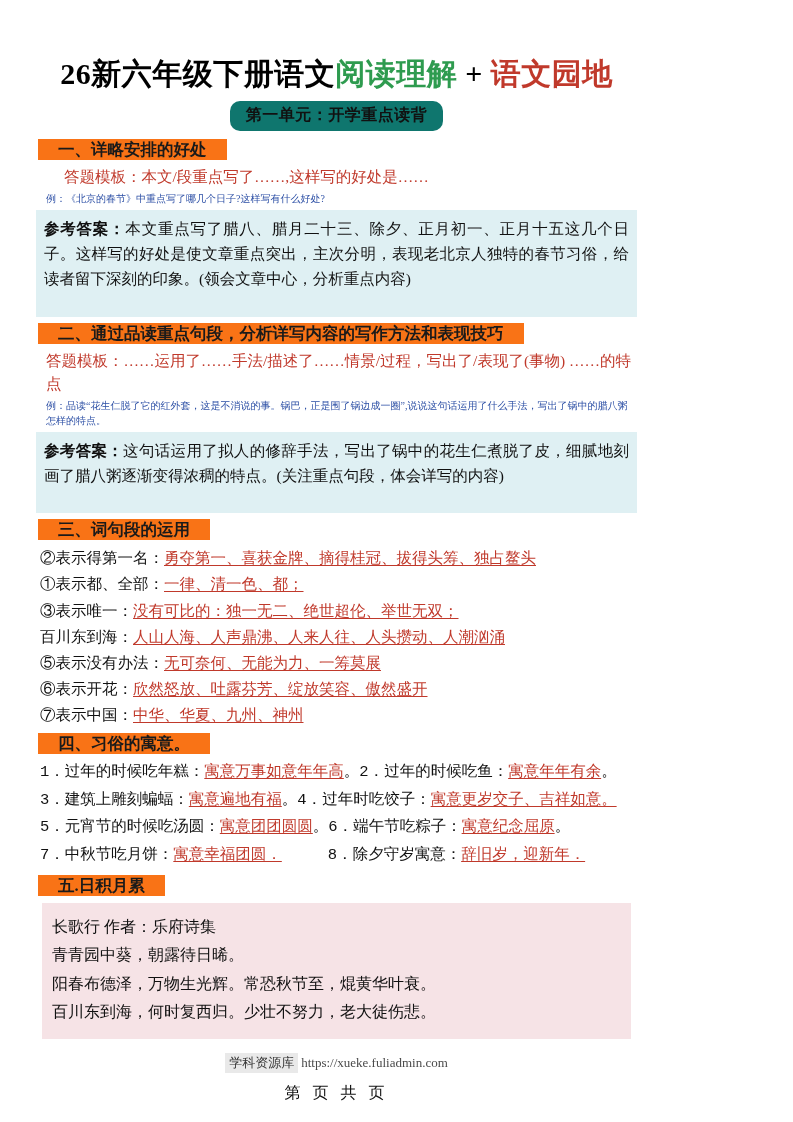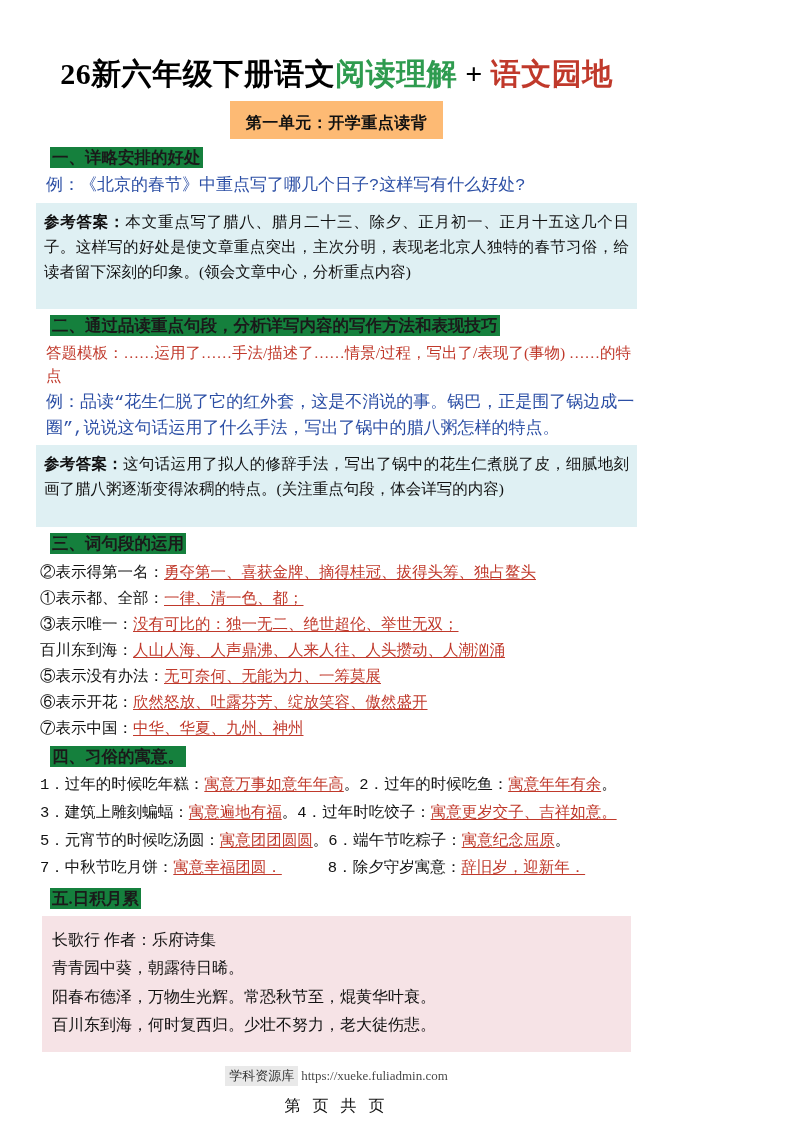--- a/index.html
+++ b/index.html
@@ -37,55 +37,53 @@
   .doc-title .t-plus  { color: #000; }
   .doc-title .t-red   { color: #c0392b; }
 
   
   .unit-banner-wrap {
     text-align: center;
     margin: 4px 0 8px 0;
   }
   .unit-banner {
     display: inline-block;
-    background: #fdba74;
+    background: #0f766e;
     color: #111;
     font-size: 16px;
     font-weight: bold;
-    padding: 12px 16px 5px 16px;
-    border-radius: 0;
+    padding: 4px 16px 5px 16px;
+    border-radius: 10px;
     letter-spacing: 0.5px;
   }
 
   
   .sec-head {
     font-size: 16.5px;
     font-weight: bold;
     color: #1a1a1a;
     margin: 6px 0 4px 2px;
   }
   .sec-head .hl {
-    background: #15803d;
-    padding: 1px 2px;
-    margin-left: 12px;
+    background: #f97316;
+    padding: 1px 20px;
   }
 
   
   .p-red {
     color: #c0392b;
     font-size: 15.5px;
     line-height: 1.5;
     margin: 3px 0 3px 10px;
   }
   .p-blue {
     color: #2c4fa5;
-    font-size: 17px;
+    font-size: 10px;
     line-height: 1.5;
     margin: 3px 0 4px 10px;
-    font-family: Liberation Mono, monospace;
   }
   .p-red.indent2 { margin-left: 28px; }
 
   
   .answer-box {
     background: #dff0f3;
     padding: 6px 8px 25px 8px;
     font-size: 15.5px;
     line-height: 1.62;
     color: #111;
@@ -162,20 +160,21 @@
 
   <h1 class="doc-title">
     <span class="t-black">26新六年级下册语文</span><span class="t-green">阅读理解</span><span class="t-plus"> + </span><span class="t-red">语文园地</span>
   </h1>
 
   <div class="unit-banner-wrap">
     <span class="unit-banner">第一单元：开学重点读背</span>
   </div>
 
   <div class="sec-head"><span class="hl">一、详略安排的好处</span></div>
+  <div class="p-red indent2">答题模板：本文/段重点写了……,这样写的好处是……</div>
   <div class="p-blue">例：《北京的春节》中重点写了哪几个日子?这样写有什么好处?</div>
   <div class="answer-box"><b>参考答案：</b><span>本文重点写了腊八、腊月二十三、除夕、正月初一、正月十五这几个日子。这样写的好处是使文章重点突出，主次分明，表现老北京人独特的春节习俗，给读者留下深刻的印象。(领会文章中心，分析重点内容)</span></div>
 
   <div class="sec-head"><span class="hl">二、通过品读重点句段，分析详写内容的写作方法和表现技巧</span></div>
   <div class="p-red">答题模板：……运用了……手法/描述了……情景/过程，写出了/表现了(事物) ……的特点</div>
   <div class="p-blue">例：品读“花生仁脱了它的红外套，这是不消说的事。锅巴，正是围了锅边成一圈”,说说这句话运用了什么手法，写出了锅中的腊八粥怎样的特点。</div>
   <div class="answer-box"><b>参考答案：</b><span>这句话运用了拟人的修辞手法，写出了锅中的花生仁煮脱了皮，细腻地刻画了腊八粥逐渐变得浓稠的特点。(关注重点句段，体会详写的内容)</span></div>
 
   <div class="sec-head"><span class="hl">三、词句段的运用</span></div>
   <div class="item-line"><span>②表示得第一名：</span><span class="u-red">勇夺第一、喜获金牌、摘得桂冠、拔得头筹、独占鳌头</span></div>

